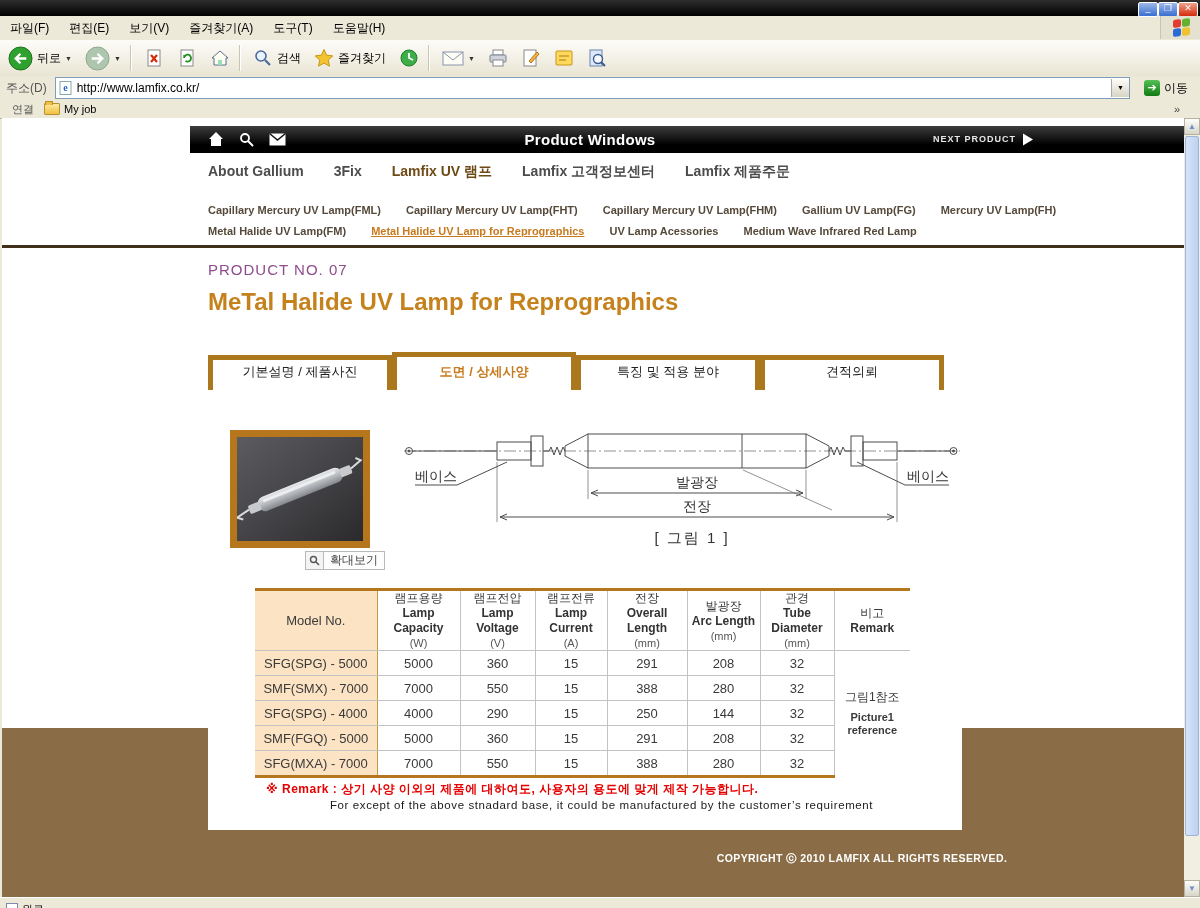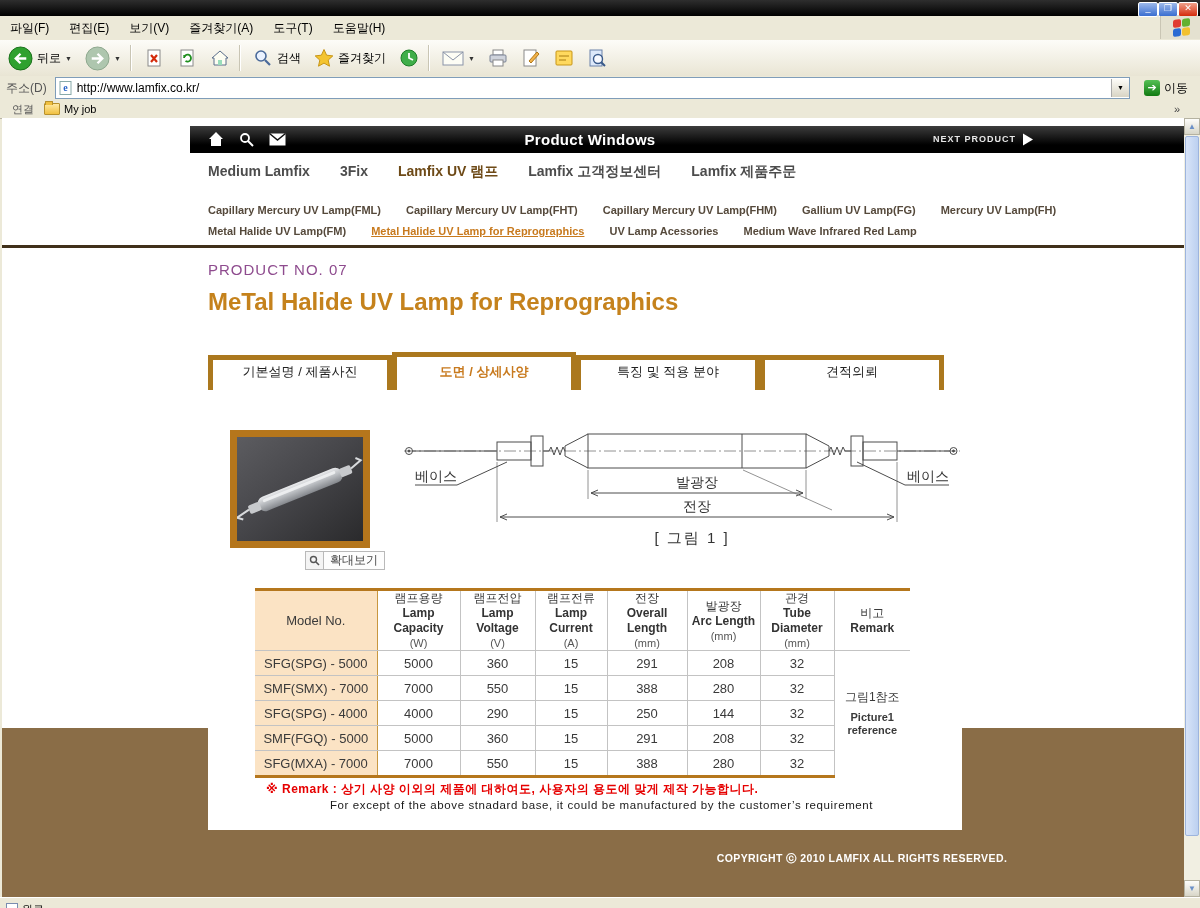--- a/index.html
+++ b/index.html
@@ -276,21 +276,21 @@
       <span class="bb-title">Product Windows</span>
       <span class="bb-next">
         <span>NEXT PRODUCT</span>
         <svg width="12" height="13" viewBox="0 0 12 13">
             <path d="M1 0.5 L11 6.5 L1 12.5 Z" fill="#fff"></path>
           </svg>
       </span>
     </div>
 
     <div class="abs nav">
-        <span class="nav-item">Medium Lamfix</span>
+        <span class="nav-item">About Gallium</span>
         <span class="nav-item">3Fix</span>
         <span class="nav-item active">Lamfix UV 램프</span>
         <span class="nav-item">Lamfix 고객정보센터</span>
         <span class="nav-item">Lamfix 제품주문</span>
       </div>
 
     <div class="abs subnav r1">
         <span class="sub-item">Capillary Mercury UV Lamp(FML)</span>
         <span class="sub-item">Capillary Mercury UV Lamp(FHT)</span>
         <span class="sub-item">Capillary Mercury UV Lamp(FHM)</span>

